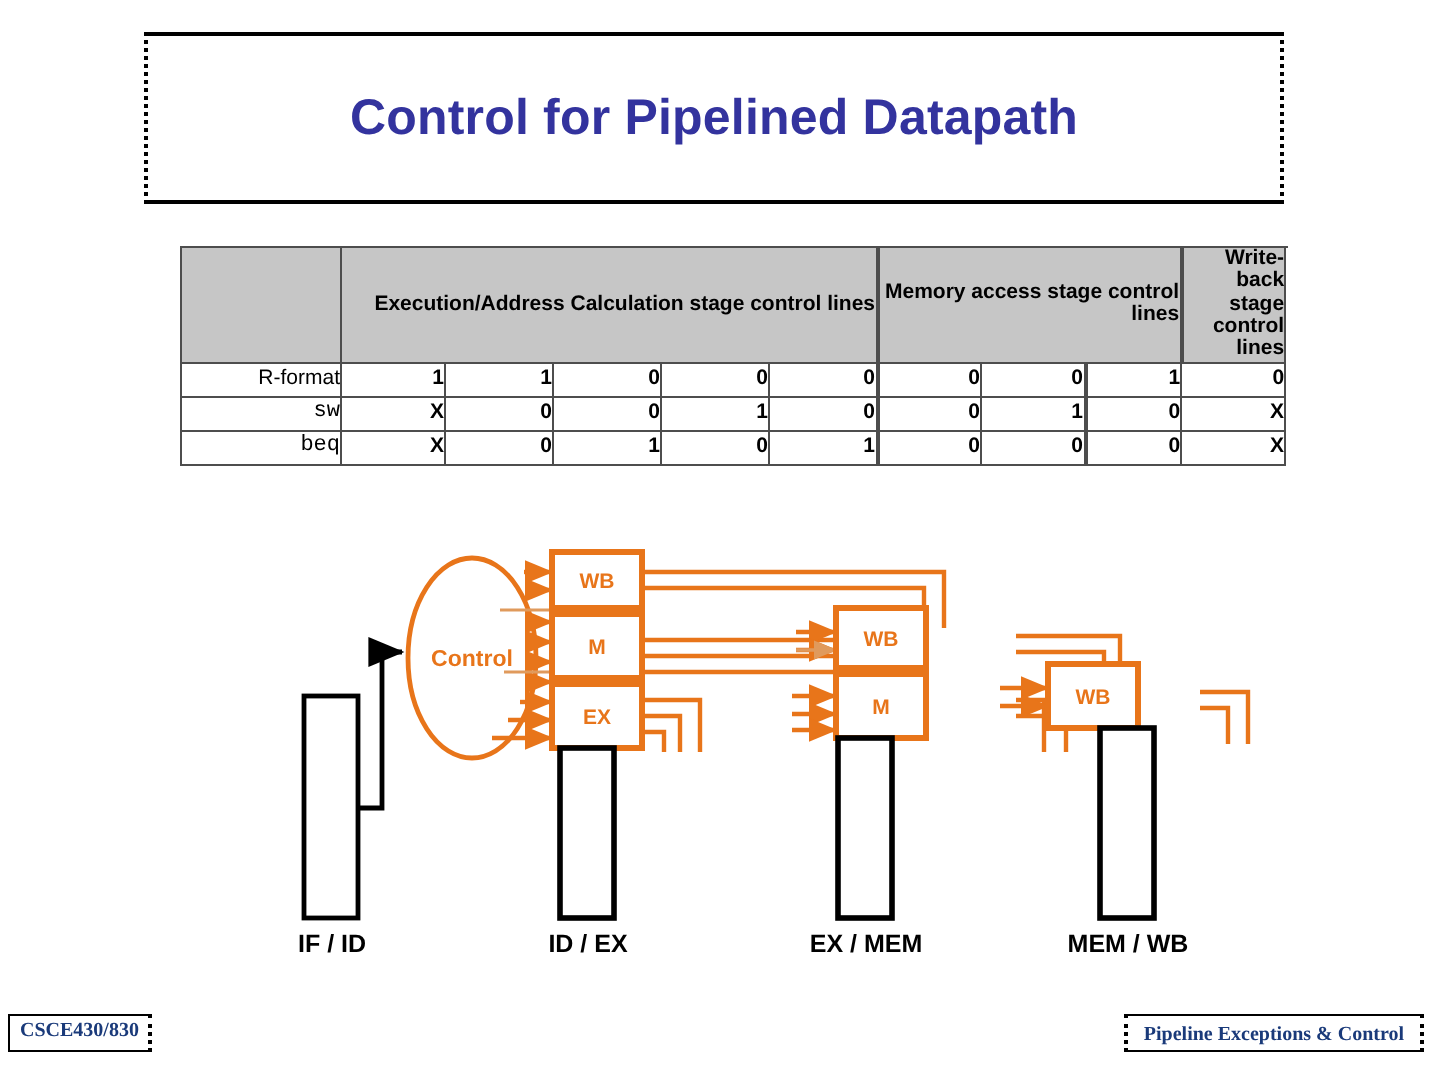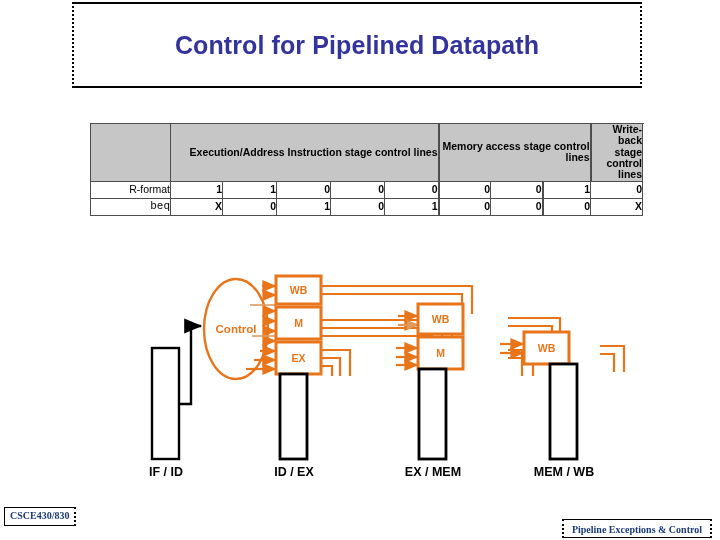--- a/index.html
+++ b/index.html
@@ -12,21 +12,21 @@
     height: 540px;
     position: relative;
     overflow: hidden;
     font-family: "Liberation Sans", sans-serif;
   }
 
   
   #title-box {
     position: absolute;
     left: 72px;
-    top: 2px;
+    top: 16px;
     width: 570px;
     height: 86px;
     box-sizing: border-box;
     border-top: 2px solid #000000;
     border-bottom: 2px solid #000000;
     border-left: 2px dotted #000000;
     border-right: 2px dotted #000000;
     display: flex;
     align-items: center;
     justify-content: center;
@@ -128,21 +128,20 @@
     height: 19px;
     box-sizing: border-box;
     padding: 1px 8px 0 8px;
     border-top: 1px solid #000;
     border-bottom: 1px solid #000;
     border-left: 2px dotted #000;
     border-right: 2px dotted #000;
     display: flex;
     align-items: center;
     background: #fff;
-    margin-top: 12px;
   }
   .footer-text {
     font-family: "Liberation Serif", serif;
     font-size: 10px;
     font-weight: bold;
     color: #1a3a7a;
     white-space: nowrap;
   }
 </style>
 </head>
@@ -162,37 +161,49 @@
       <col style="width:54px">
       <col style="width:54px">
       <col style="width:52px">
       <col style="width:52px">
       <col style="width:48px">
       <col style="width:52px">
     </colgroup>
     <thead>
       <tr>
         <th class="grp blank"></th>
-        <th class="grp sep-r" colspan="5">Execution/Address Instruction stage control lines</th>
+        <th class="grp sep-r" colspan="5">Execution/Address Calculation stage control lines</th>
         <th class="grp sep-r" colspan="3">Memory access stage control lines</th>
         <th class="grp" colspan="2">Write-back stage control lines</th>
       </tr>
     </thead>
     <tbody>
       <tr>
         <td class="instr">R-format</td>
         <td class="v">1</td>
         <td class="v">1</td>
         <td class="v">0</td>
         <td class="v">0</td>
         <td class="v sep-r">0</td>
         <td class="v">0</td>
         <td class="v sep-r">0</td>
         <td class="v">1</td>
         <td class="v">0</td>
+      </tr>
+      <tr>
+        <td class="instr mono">sw</td>
+        <td class="v">X</td>
+        <td class="v">0</td>
+        <td class="v">0</td>
+        <td class="v">1</td>
+        <td class="v sep-r">0</td>
+        <td class="v">0</td>
+        <td class="v sep-r">1</td>
+        <td class="v">0</td>
+        <td class="v">X</td>
       </tr>
       <tr>
         <td class="instr mono">beq</td>
         <td class="v">X</td>
         <td class="v">0</td>
         <td class="v">1</td>
         <td class="v">0</td>
         <td class="v sep-r">1</td>
         <td class="v">0</td>
         <td class="v sep-r">0</td>

